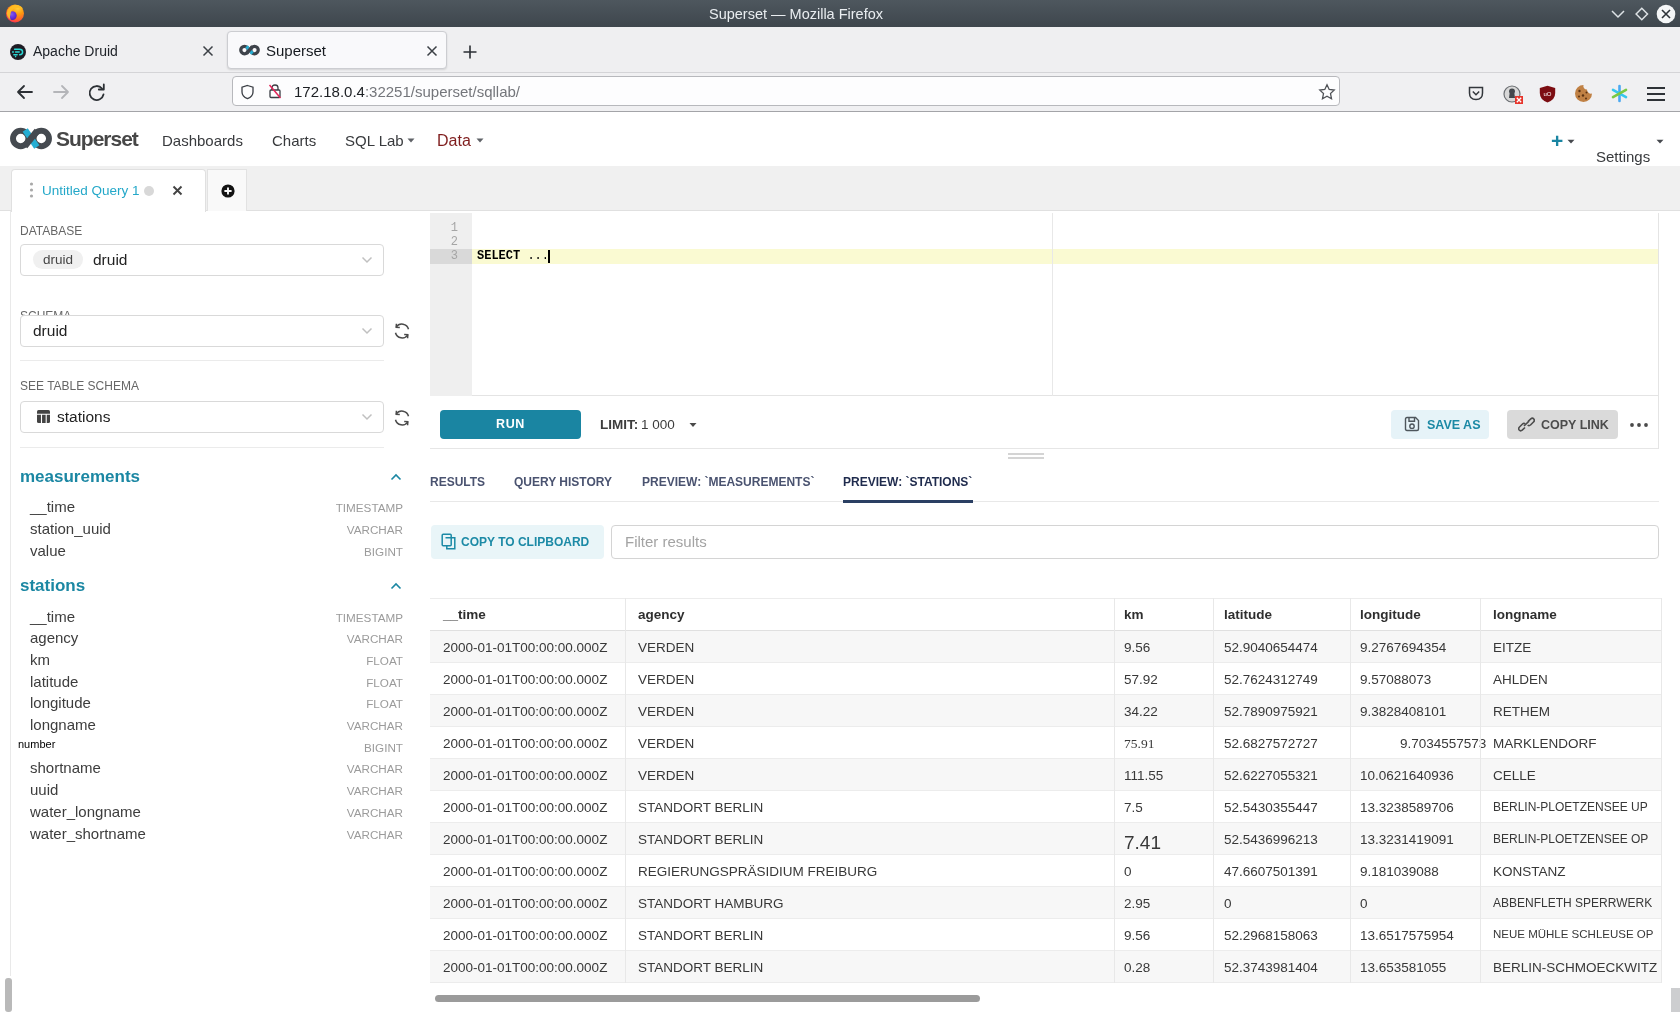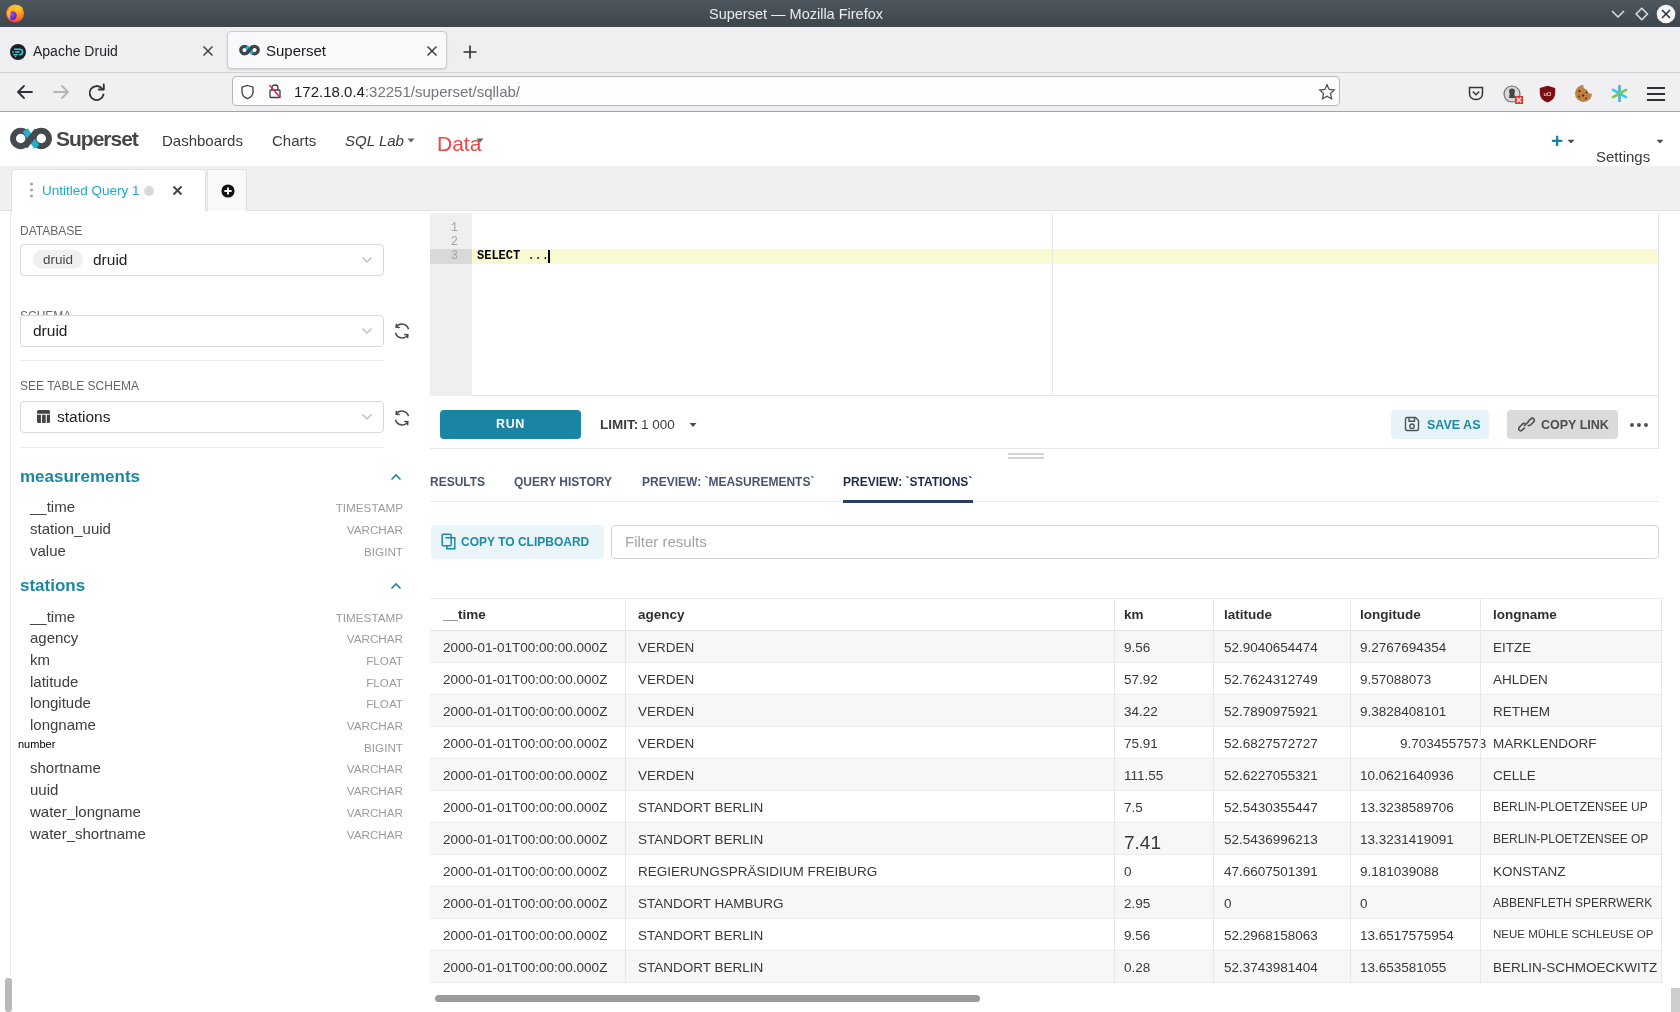--- a/index.html
+++ b/index.html
@@ -178,27 +178,27 @@
         <circle cx="10.7" cy="11.5" r="7.7" stroke="#454a50" stroke-width="5.9"></circle>
         <circle cx="31.3" cy="11.5" r="7.7" stroke="#454a50" stroke-width="5.9"></circle>
         <path d="M15.2 2.9 L26.8 20.1" stroke="#25aed3" stroke-width="6.2"></path>
         <path d="M14.8 19.3 L27.2 3.7" stroke="#454a50" stroke-width="6.4"></path>
       </g>
     </svg>
   </div>
   <div class="a" style="left:56px;top:127px;font-size:21px;font-weight:bold;color:#474747;letter-spacing:-1px;">Superset</div>
   <div class="a" style="left:162px;top:132px;font-size:15px;color:#383a3d;">Dashboards</div>
   <div class="a" style="left:272px;top:132px;font-size:15px;color:#383a3d;">Charts</div>
-  <div class="a" style="left:345px;top:132px;font-size:15px;color:#383a3d;font-style:italic;">SQL Lab</div>
+  <div class="a" style="left:345px;top:132px;font-size:15px;color:#383a3d;">SQL Lab</div>
   <div class="a" style="left:406px;top:137px;width:10px;height:7px;">
       <svg width="10" height="7">
         <path d="M1.5 1.5 L5 5.5 L8.5 1.5 Z" fill="#5f6267"></path>
       </svg>
     </div>
-  <div class="a" style="left:437px;top:132px;font-size:21px;color:#ef4444;">Data</div>
+  <div class="a" style="left:437px;top:132px;font-size:16px;color:#7f1d1d;">Data</div>
   <div class="a" style="left:475px;top:137px;width:10px;height:7px;">
       <svg width="10" height="7">
         <path d="M1.5 1.5 L5 5.5 L8.5 1.5 Z" fill="#5f6267"></path>
       </svg>
     </div>
   <div class="a" style="left:1551px;top:129px;font-size:21px;font-weight:bold;color:#1a85a2;">+</div>
   <div class="a" style="left:1567px;top:139px;width:8px;height:5px;">
       <svg width="8" height="5">
         <path d="M0.5 0.8 L4 4.4 L7.5 0.8 Z" fill="#46494e"></path>
       </svg>
@@ -429,21 +429,21 @@
       <div class="a" style="left:430px;top:695px;width:1231px;height:32px;background:#f7f7f7;border-bottom:1px solid #ececec;"></div>
       <div class="a" style="left:443px;top:704px;font-size:13.5px;color:#383838;">2000-01-01T00:00:00.000Z</div>
       <div class="a" style="left:638px;top:704px;font-size:13.5px;color:#383838;">VERDEN</div>
       <div class="a" style="left:1124px;top:704px;font-size:13.5px;color:#383838;">34.22</div>
       <div class="a" style="left:1224px;top:704px;font-size:13.5px;color:#383838;">52.7890975921</div>
       <div class="a" style="left:1360px;top:704px;font-size:13.5px;color:#383838;">9.3828408101</div>
       <div class="a" style="left:1493px;top:704px;font-size:13.5px;color:#383838;max-width:167px;overflow:hidden;">RETHEM</div>
       <div class="a" style="left:430px;top:727px;width:1231px;height:32px;background:#ffffff;border-bottom:1px solid #ececec;"></div>
       <div class="a" style="left:443px;top:736px;font-size:13.5px;color:#383838;">2000-01-01T00:00:00.000Z</div>
       <div class="a" style="left:638px;top:736px;font-size:13.5px;color:#383838;">VERDEN</div>
-      <div class="a" style="left:1124px;top:736px;font-size:13.5px;color:#383838;">75.91</div>
+      <div class="a" style="left:1124px;top:736px;font-size:13.5px;color:#383838;font-family:Liberation Serif, serif;">75.91</div>
       <div class="a" style="left:1224px;top:736px;font-size:13.5px;color:#383838;">52.6827572727</div>
       <div class="a" style="left:1360px;top:736px;font-size:13.5px;color:#383838;margin-left:40px;">9.7034557573</div>
       <div class="a" style="left:1493px;top:736px;font-size:13.5px;color:#383838;max-width:167px;overflow:hidden;">MARKLENDORF</div>
       <div class="a" style="left:430px;top:759px;width:1231px;height:32px;background:#f7f7f7;border-bottom:1px solid #ececec;"></div>
       <div class="a" style="left:443px;top:768px;font-size:13.5px;color:#383838;">2000-01-01T00:00:00.000Z</div>
       <div class="a" style="left:638px;top:768px;font-size:13.5px;color:#383838;">VERDEN</div>
       <div class="a" style="left:1124px;top:768px;font-size:13.5px;color:#383838;">111.55</div>
       <div class="a" style="left:1224px;top:768px;font-size:13.5px;color:#383838;">52.6227055321</div>
       <div class="a" style="left:1360px;top:768px;font-size:13.5px;color:#383838;">10.0621640936</div>
       <div class="a" style="left:1493px;top:768px;font-size:13.5px;color:#383838;max-width:167px;overflow:hidden;">CELLE</div>

